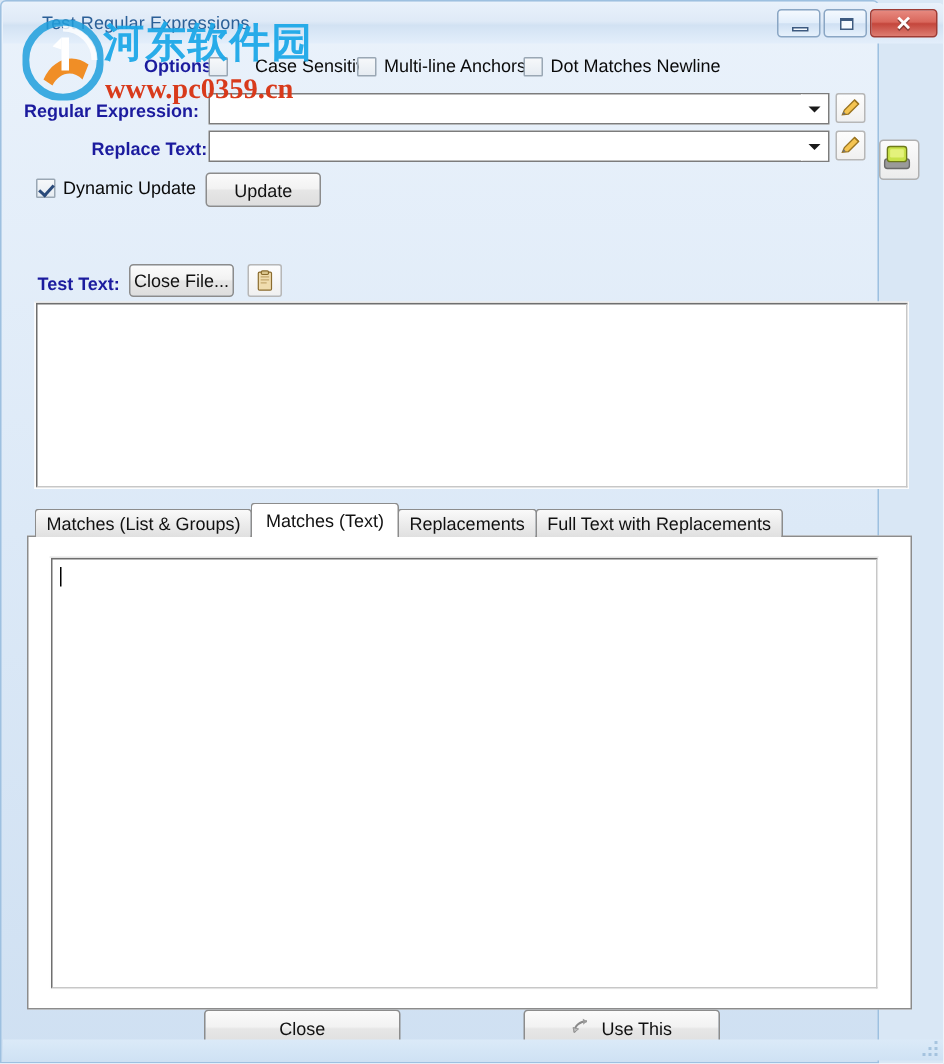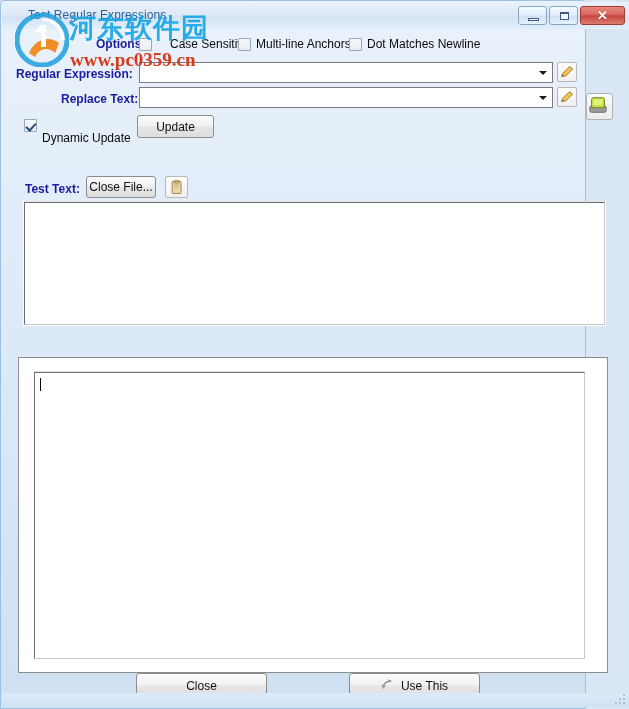--- a/index.html
+++ b/index.html
@@ -444,39 +444,53 @@
       </div>
       <div class="iconbtn" style="left:549px; top:58px;">
         <svg viewBox="0 0 20 20" width="18" height="18">
           <path d="M4 15 L5.5 11.5 L13 4 L16 7 L8.5 14.5 Z" fill="#f5c451" stroke="#9a7420" stroke-width="1"></path>
           <path d="M13 4 L16 7" stroke="#9a7420" stroke-width="1" fill="none"></path>
           <path d="M4 15 L6.5 14.2 L4.8 12.5 Z" fill="#6f6f6f"></path>
         </svg>
       </div>
 
       <div class="chk checked" style="left:16px; top:90px;"></div>
-      <div class="chk-lbl" style="left:34px; top:89px;margin-top:13px;">Dynamic Update</div>
+      <div class="chk-lbl" style="left:34px; top:89px;">Dynamic Update</div>
       <button class="btn" style="left:129px; top:86px; width:77px; height:23px;">Update</button>
 
       <div class="lbl lbl-tt">Test Text:</div>
       <button class="btn" style="left:78px; top:147px; width:70px; height:22px;">Close File...</button>
       <div class="iconbtn" style="left:157px; top:147px; width:23px; height:22px;">
         <svg viewBox="0 0 20 20" width="16" height="16" style="margin:2px 0 0 3px;">
           <rect x="4" y="3" width="11" height="15" rx="1" fill="#f0dcae" stroke="#8a6b2d"></rect>
           <rect x="6.5" y="2" width="6" height="3" rx="1" fill="#d9c48c" stroke="#8a6b2d"></rect>
           <path d="M6 7 h7 M6 9.5 h7 M6 12 h5" stroke="#b79a5c" stroke-width="0.8"></path>
         </svg>
       </div>
 
       <div class="textarea-outer" style="left:15px; top:172px; width:583px; height:125px;">
         <div class="textarea-inner">
           
         </div>
       </div>
 
+      <div class="tabstrip">
+        <div class="tab">
+          <span>Matches (List &amp; Groups)</span>
+        </div>
+        <div class="tab active">
+          <span>Matches (Text)</span>
+        </div>
+        <div class="tab">
+          <span>Replacements</span>
+        </div>
+        <div class="tab">
+          <span>Full Text with Replacements</span>
+        </div>
+      </div>
 
       <div class="tabpanel">
         <div class="textarea-outer" style="left:14px; top:13px; width:553px; height:289px;">
           <div class="textarea-inner">
             <span class="caret"></span>
 
           </div>
         </div>
       </div>
 

